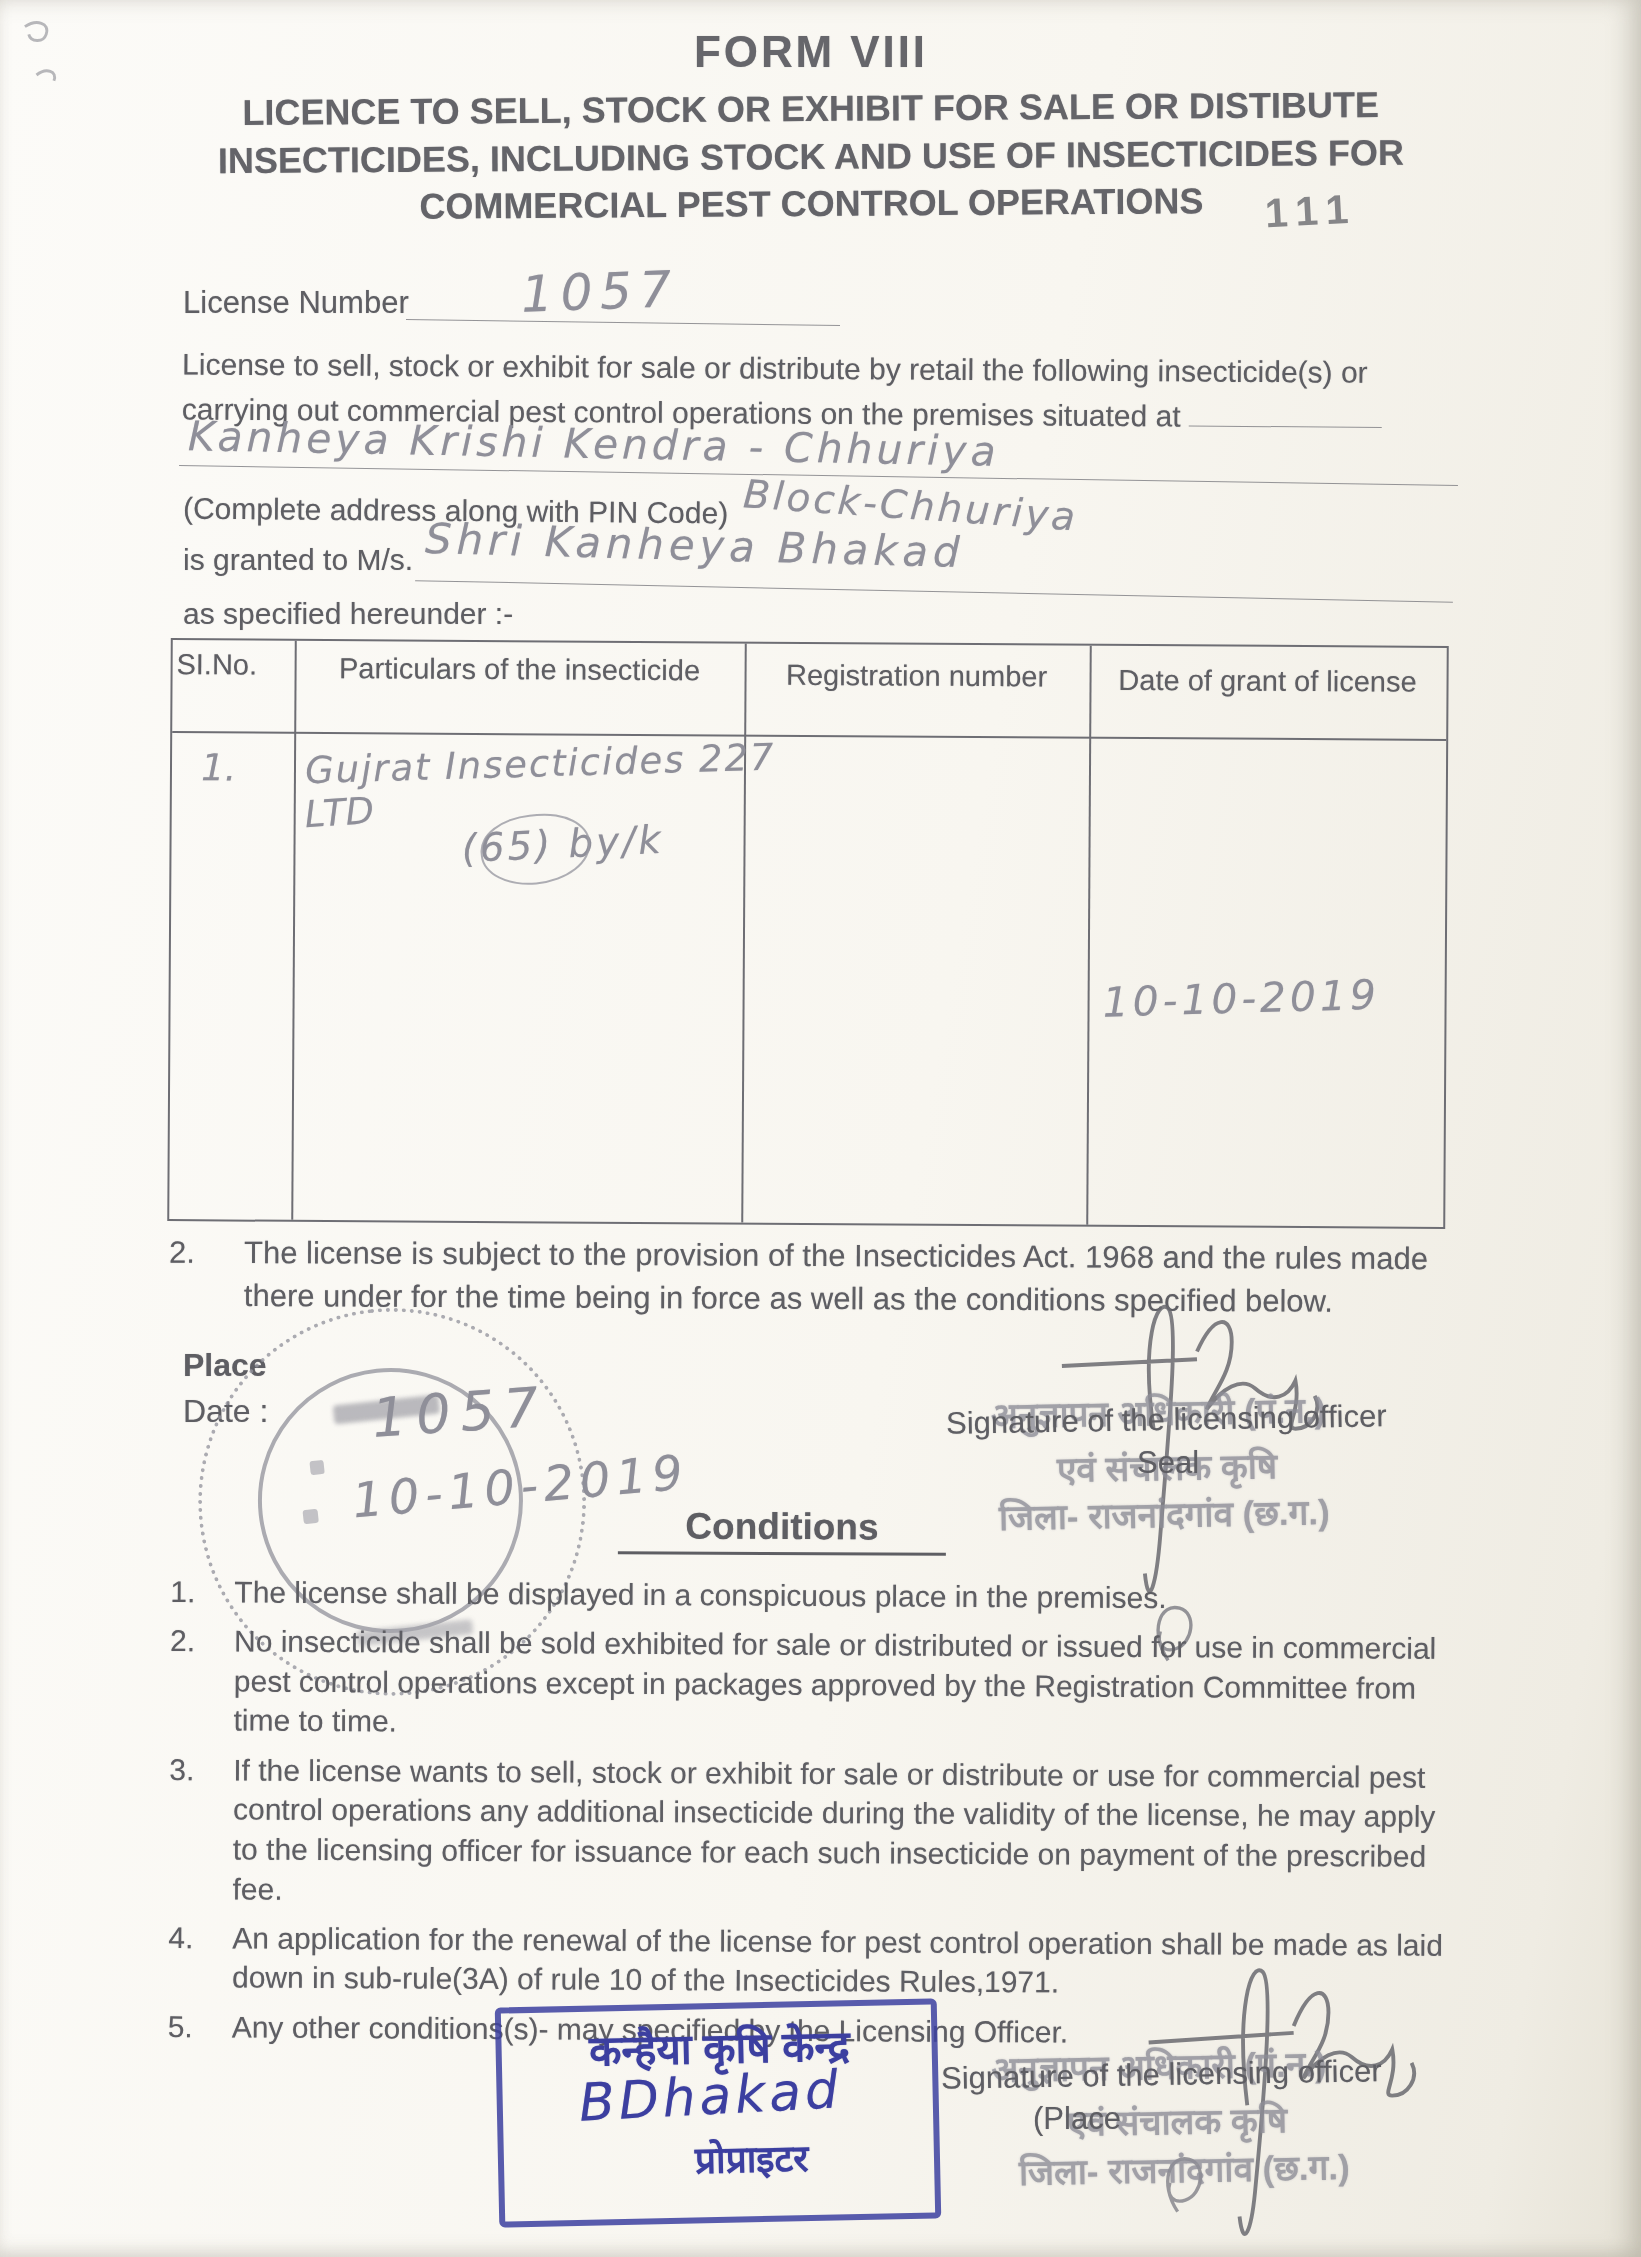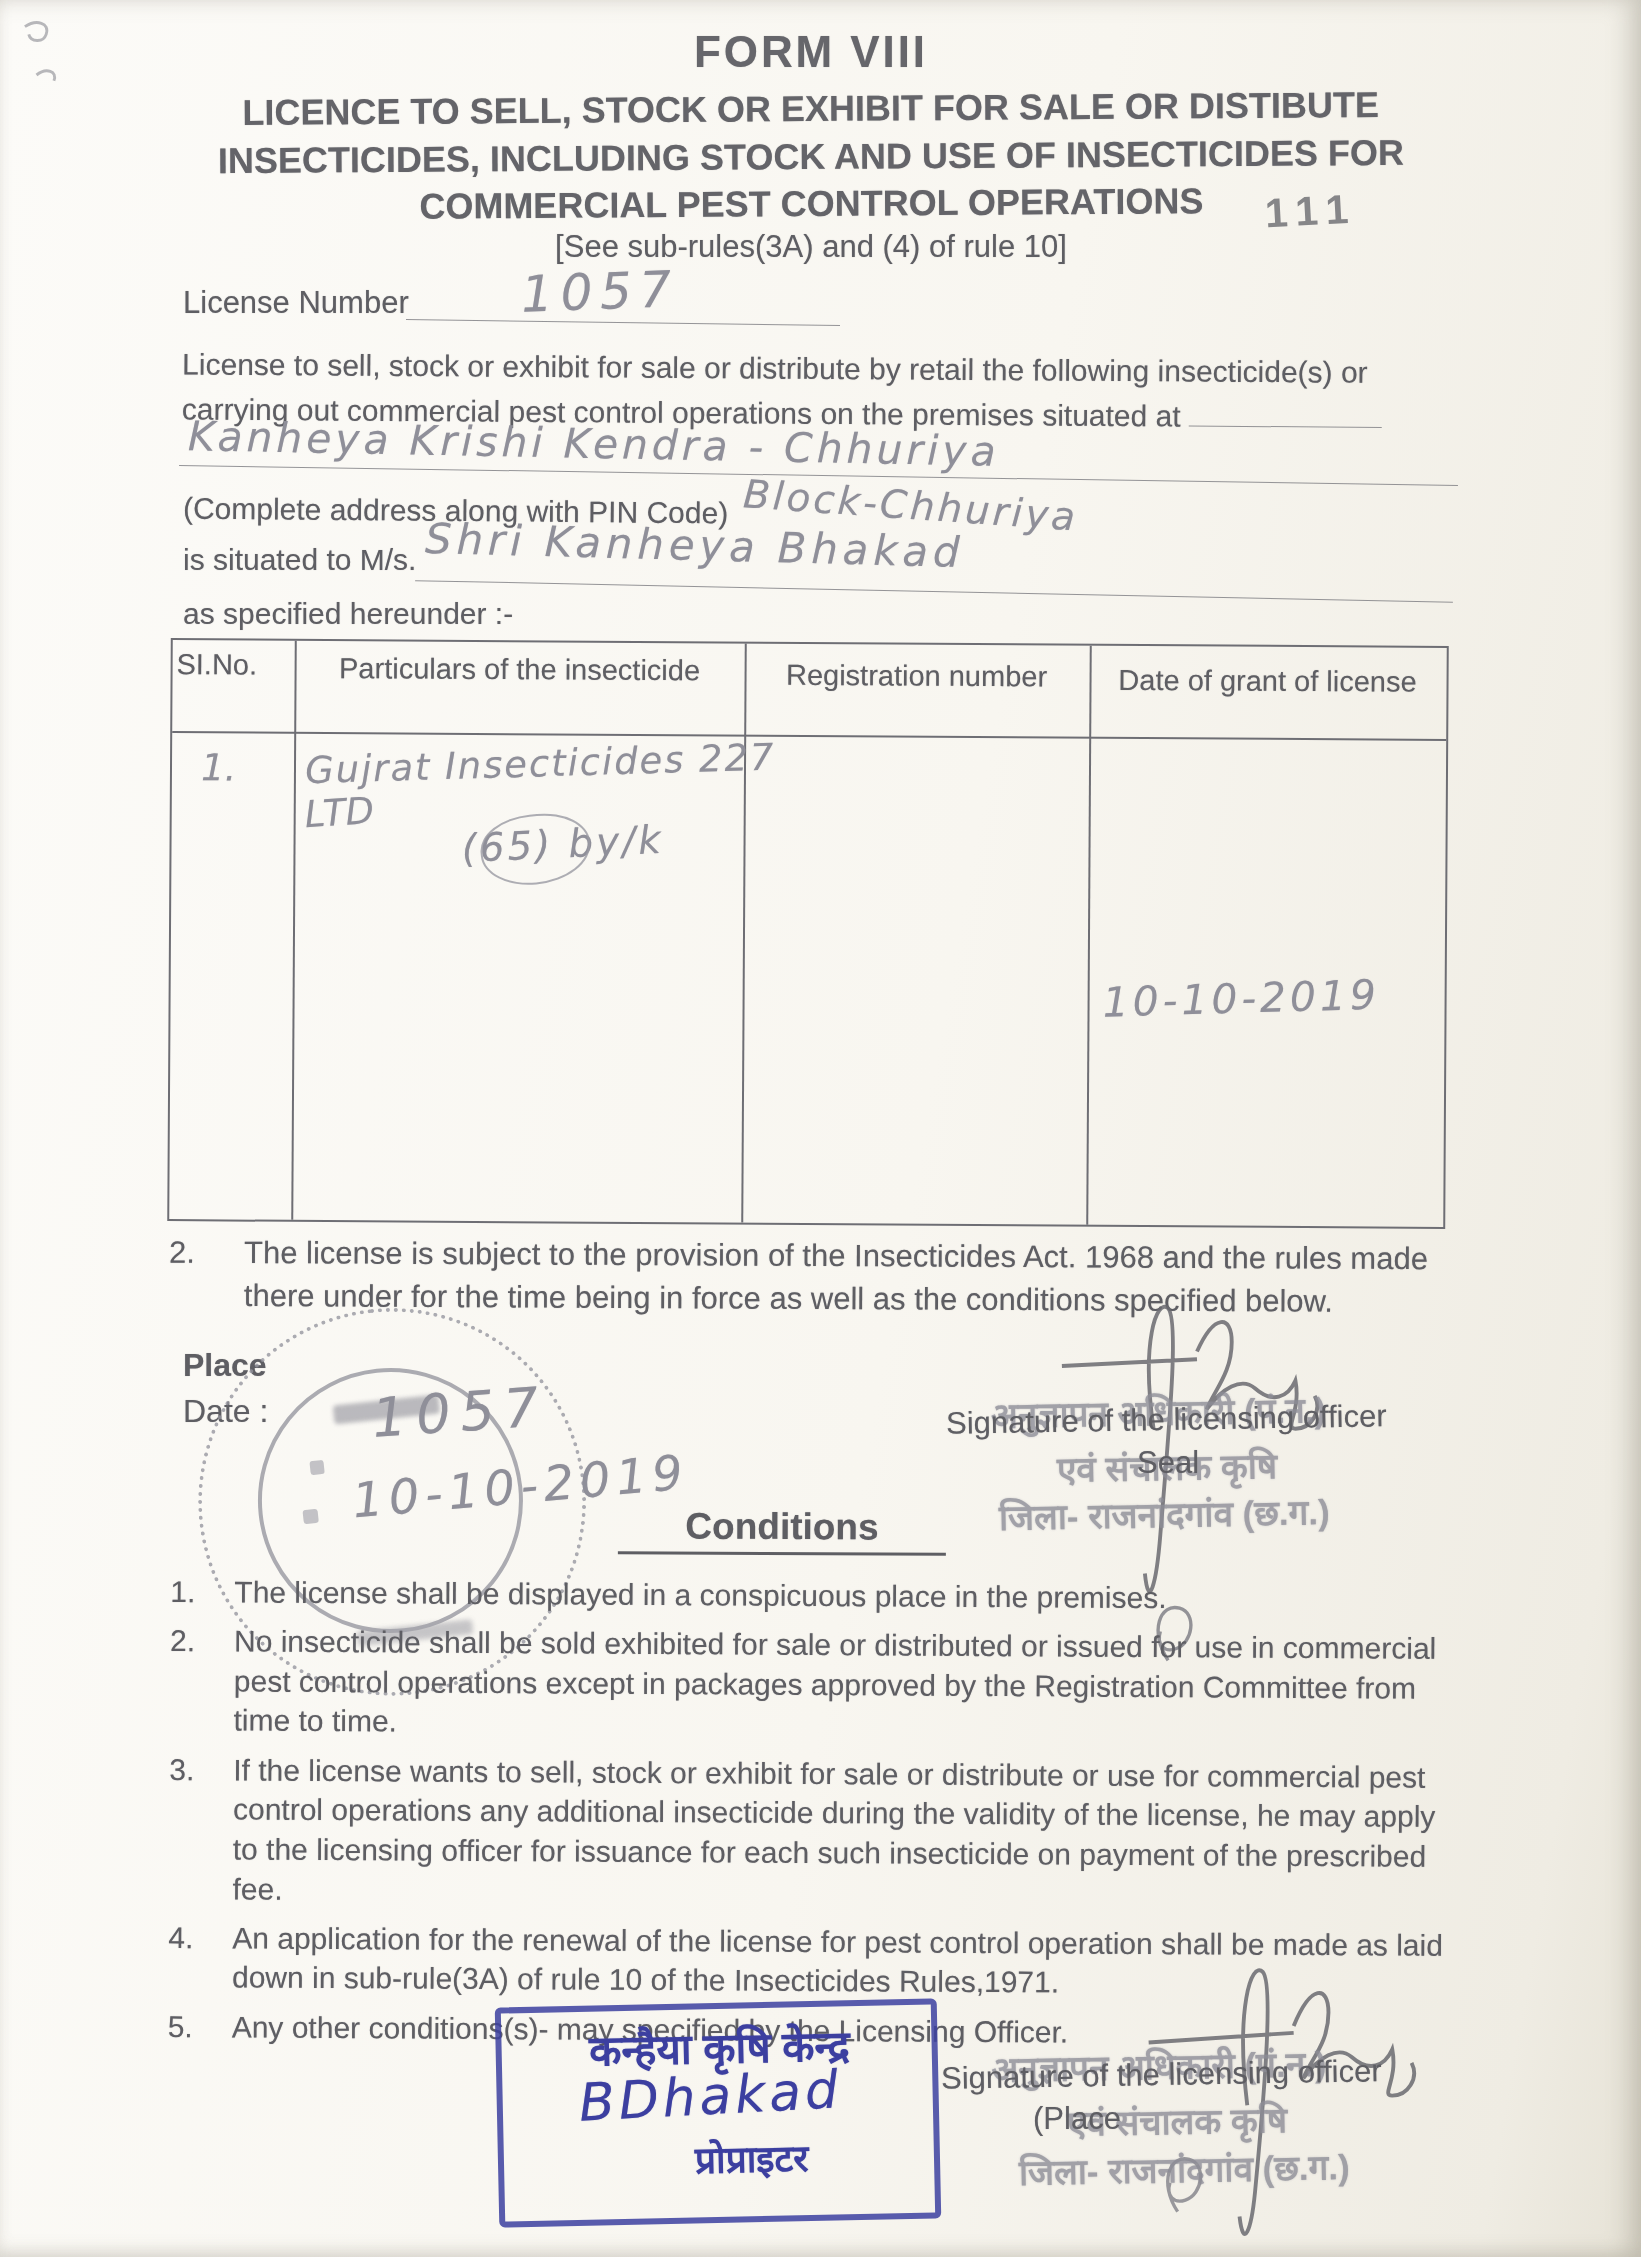--- a/index.html
+++ b/index.html
@@ -27,40 +27,39 @@
 
 <div class="page">
 
   <svg class="abs" style="left:17.4px;top:17.4px;" width="68" height="87" viewBox="0 0 70 90">
     <path d="M8,10 C20,2 34,6 30,18 C27,27 14,26 12,18 M20,60 C30,52 42,56 38,66" stroke="#9a9aa0" stroke-width="3" fill="none" opacity=".7"></path>
   </svg>
 
   <div class="abs center" style="left:116px;right:135px;top:27px;">
     <div class="printed" style="font-size:44px;font-weight:bold;letter-spacing:2.9px;color:#66666b;">FORM VIII</div>
     <div class="printed" style="font-size:36px;font-weight:bold;line-height:1.32;margin-top:7.7px;color:#646469;transform:rotate(-.4deg);">LICENCE TO SELL, STOCK OR EXHIBIT FOR SALE OR DISTIBUTE INSECTICIDES, INCLUDING STOCK AND USE OF INSECTICIDES FOR COMMERCIAL PEST CONTROL OPERATIONS</div>
-    <div class="printed" style="font-size:31px;margin-top:1.9px;">[See sub-rules(3A) and (4) of rule 10]</div>
   </div>
   <div class="abs faint" style="left:1265px;top:188px;font-size:41px;letter-spacing:9.7px;font-weight:bold;transform:rotate(-3deg);opacity:.8;">111</div>
 
   <div class="abs printed" style="left:183px;top:285px;font-size:31px;">License Number</div>
   <div class="abs rule" style="left:406px;top:322px;width:434px;transform:rotate(.8deg);"></div>
   <div class="abs hw" style="left:521px;top:263px;font-size:50px;letter-spacing:7.7px;transform:rotate(-2deg);">1057</div>
 
   <div class="abs printed" style="left:182px;top:346px;width:1284px;font-size:30px;line-height:1.5;transform:rotate(.4deg);">
     <span>License to sell, stock or exhibit for sale or distribute by retail the following insecticide(s) or carrying out commercial pest control operations on the premises situated at</span>
     <span class="rule" style="display:inline-block;width:193px;"></span>
   </div>
 
   <div class="abs hw" style="left:188px;top:420px;font-size:41px;letter-spacing:3.9px;transform:rotate(1.1deg);white-space:nowrap;">Kanheya Krishi Kendra - Chhuriya</div>
   <div class="abs rule" style="left:179px;top:475px;width:1279px;transform:rotate(.9deg);"></div>
 
   <div class="abs printed" style="left:183px;top:494px;font-size:30px;transform:rotate(.5deg);">(Complete address along with PIN Code)</div>
   <div class="abs hw" style="left:743px;top:483px;font-size:39px;letter-spacing:2.9px;transform:rotate(4deg);">Block-Chhuriya</div>
 
-  <div class="abs printed" style="left:183px;top:543px;font-size:30px;">is situated to M/s.</div>
+  <div class="abs printed" style="left:183px;top:543px;font-size:30px;">is granted to M/s.</div>
   <div class="abs hw" style="left:425px;top:521px;font-size:42px;letter-spacing:4.8px;transform:rotate(1.5deg);">Shri Kanheya Bhakad</div>
   <div class="abs rule" style="left:415px;top:591px;width:1038px;transform:rotate(1.2deg);"></div>
 
   <div class="abs printed" style="left:183px;top:597px;font-size:30px;">as specified hereunder :-</div>
 
   <div class="abs" style="left:169px;top:642px;width:1274px;height:579px;border:2.9px solid #6e6e74;transform:rotate(.35deg);">
 
     <div class="abs" style="left:122px;top:0;bottom:0;border-left:2.9px solid #6e6e74;"></div>
     <div class="abs" style="left:572px;top:0;bottom:0;border-left:2.9px solid #6e6e74;"></div>
     <div class="abs" style="left:917px;top:0;bottom:0;border-left:2.9px solid #6e6e74;"></div>

